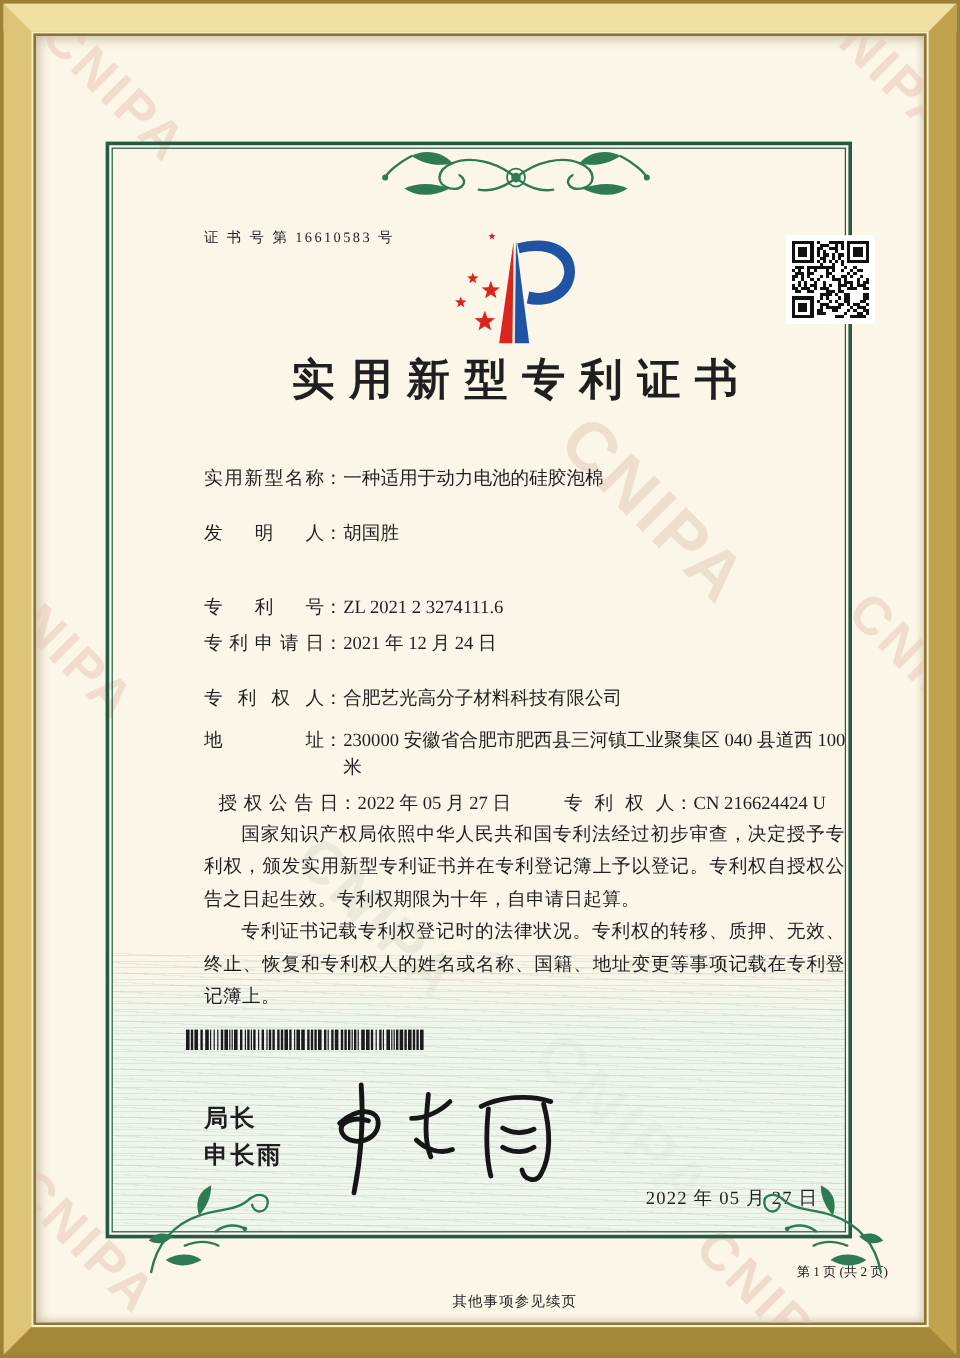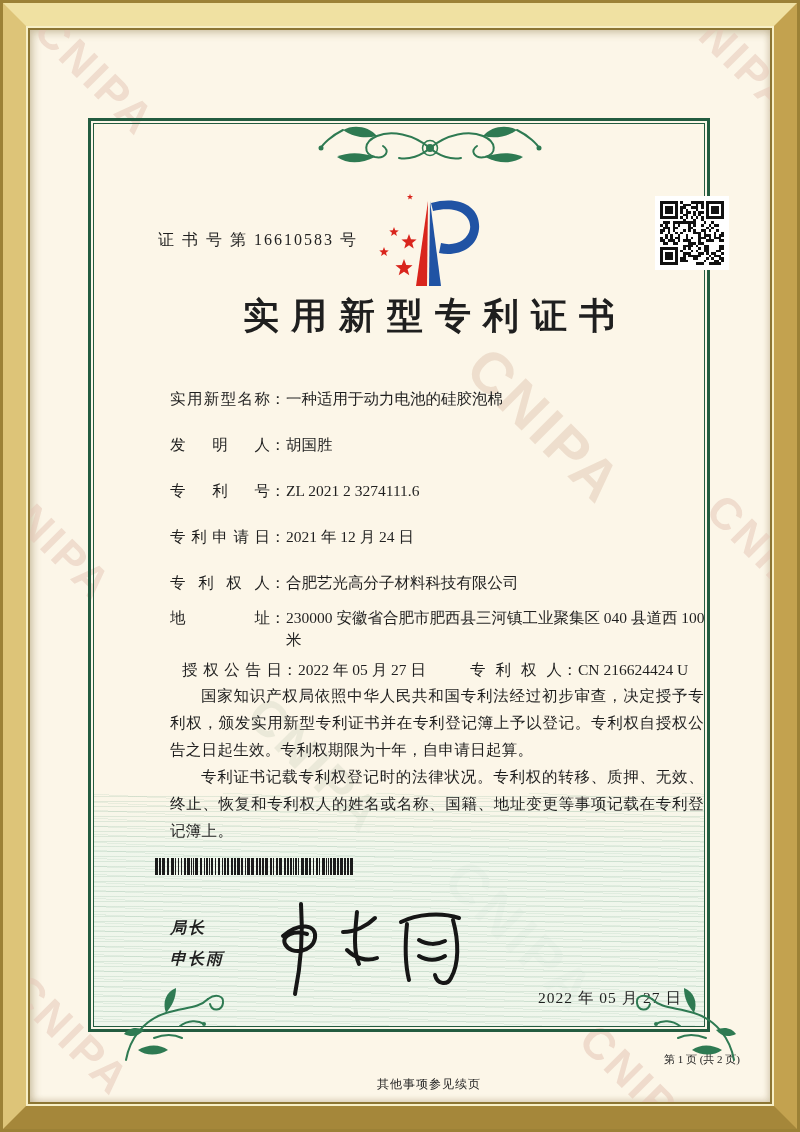--- a/index.html
+++ b/index.html
@@ -31,42 +31,42 @@
                border:3px solid var(--green);box-sizing:border-box;z-index:2;}
   .cert-border::after{content:"";position:absolute;inset:2px;border:1px solid var(--green);}
   .guilloche{position:absolute;left:2px;right:2px;bottom:2px;top:672px;
     background:
       repeating-linear-gradient(0deg, rgba(122,172,142,.20) 0 1px, rgba(255,255,255,0) 1px 5px),
       repeating-linear-gradient(3deg, rgba(122,172,142,.13) 0 1px, rgba(255,255,255,0) 1px 8px),
       linear-gradient(rgba(244,249,241,.0), rgba(238,246,236,.9) 60px);}
   .content{position:absolute;inset:30px;z-index:3;}
 
   .orn{position:absolute;color:var(--green2);}
-  .cert-number{position:absolute;left:98px;top:130px;font-size:16px;letter-spacing:2px;margin-top:40px;}
+  .cert-number{position:absolute;left:110px;top:130px;font-size:12px;letter-spacing:2px;}
   .logo{position:absolute;left:315px;top:131px;width:116px;height:97px;}
   .qr{position:absolute;left:595px;top:136px;width:74px;height:74px;background:#fff;padding:5px;box-sizing:border-box;}
   .qr svg{display:block;width:100%;height:100%;shape-rendering:crispEdges;}
 
   .cert-title{position:absolute;left:58px;top:232px;width:622px;text-align:center;
       font-size:36px;font-weight:700;letter-spacing:12px;text-indent:12px;}
 
   .row{position:absolute;left:110px;width:540px;font-size:15.5px;line-height:22px;white-space:nowrap;}
   .flabel{display:inline-block;width:100px;text-align:justify;text-align-last:justify;vertical-align:top;}
   .colon{display:inline-block;width:16px;vertical-align:top;}
   .fvalue{display:inline-block;max-width:418px;white-space:normal;vertical-align:top;}
   .grant-pair2{position:absolute;left:288px;top:0;white-space:nowrap;}
   .grant-pair2 .flabel{width:92px;}
 
   .paras{position:absolute;left:110px;top:622px;width:534px;font-size:15.5px;line-height:27px;
          text-align:justify;letter-spacing:.3px;}
   .paras p{margin:0;text-indent:2em;}
 
   .barcode{position:absolute;left:95px;top:798px;width:200px;height:17px;}
   .signer{position:absolute;left:110px;font-family:"Liberation Sans","DejaVu Sans",sans-serif;
-          font-size:16px;font-weight:700;letter-spacing:2px;font-style:italic;}
+          font-size:20px;font-weight:700;letter-spacing:2px;}
   .signature{position:absolute;left:195px;top:838px;width:230px;height:100px;color:#161616;}
   .issue-date{position:absolute;left:430px;top:928px;width:240px;text-align:center;font-size:15.5px;letter-spacing:1px;}
   .page-info{position:absolute;left:58px;top:992px;width:622px;text-align:right;font-size:11px;}
   .continuation{position:absolute;left:58px;top:1016px;width:622px;text-align:center;font-size:12px;letter-spacing:1px;}
   svg{overflow:visible;}
 </style>
 </head>
 <body>
 
 <div class="stage">
@@ -343,21 +343,21 @@
       </div>
 
       <div class="cert-title">实用新型专利证书</div>
 
       <div class="row" style="top:328px;">
         <span class="flabel">实用新型名称</span><span class="colon">：</span><span class="fvalue">一种适用于动力电池的硅胶泡棉</span>
       </div>
       <div class="row" style="top:374px;">
         <span class="flabel">发明人</span><span class="colon">：</span><span class="fvalue">胡国胜</span>
       </div>
-      <div class="row" style="top:420px;">
+      <div class="row" style="top:436px;">
         <span class="flabel">专利号</span><span class="colon">：</span><span class="fvalue">ZL 2021 2 3274111.6</span>
       </div>
       <div class="row" style="top:466px;text-decoration:underline;">
         <span class="flabel">专利申请日</span><span class="colon">：</span><span class="fvalue">2021 年 12 月 24 日</span>
       </div>
       <div class="row" style="top:512px;">
         <span class="flabel">专利权人</span><span class="colon">：</span><span class="fvalue">合肥艺光高分子材料科技有限公司</span>
       </div>
       <div class="row" style="top:547px;">
         <span class="flabel">地址</span><span class="colon">：</span><span class="fvalue" style="max-width:430px;">230000 安徽省合肥市肥西县三河镇工业聚集区 040 县道西 100 米</span>

